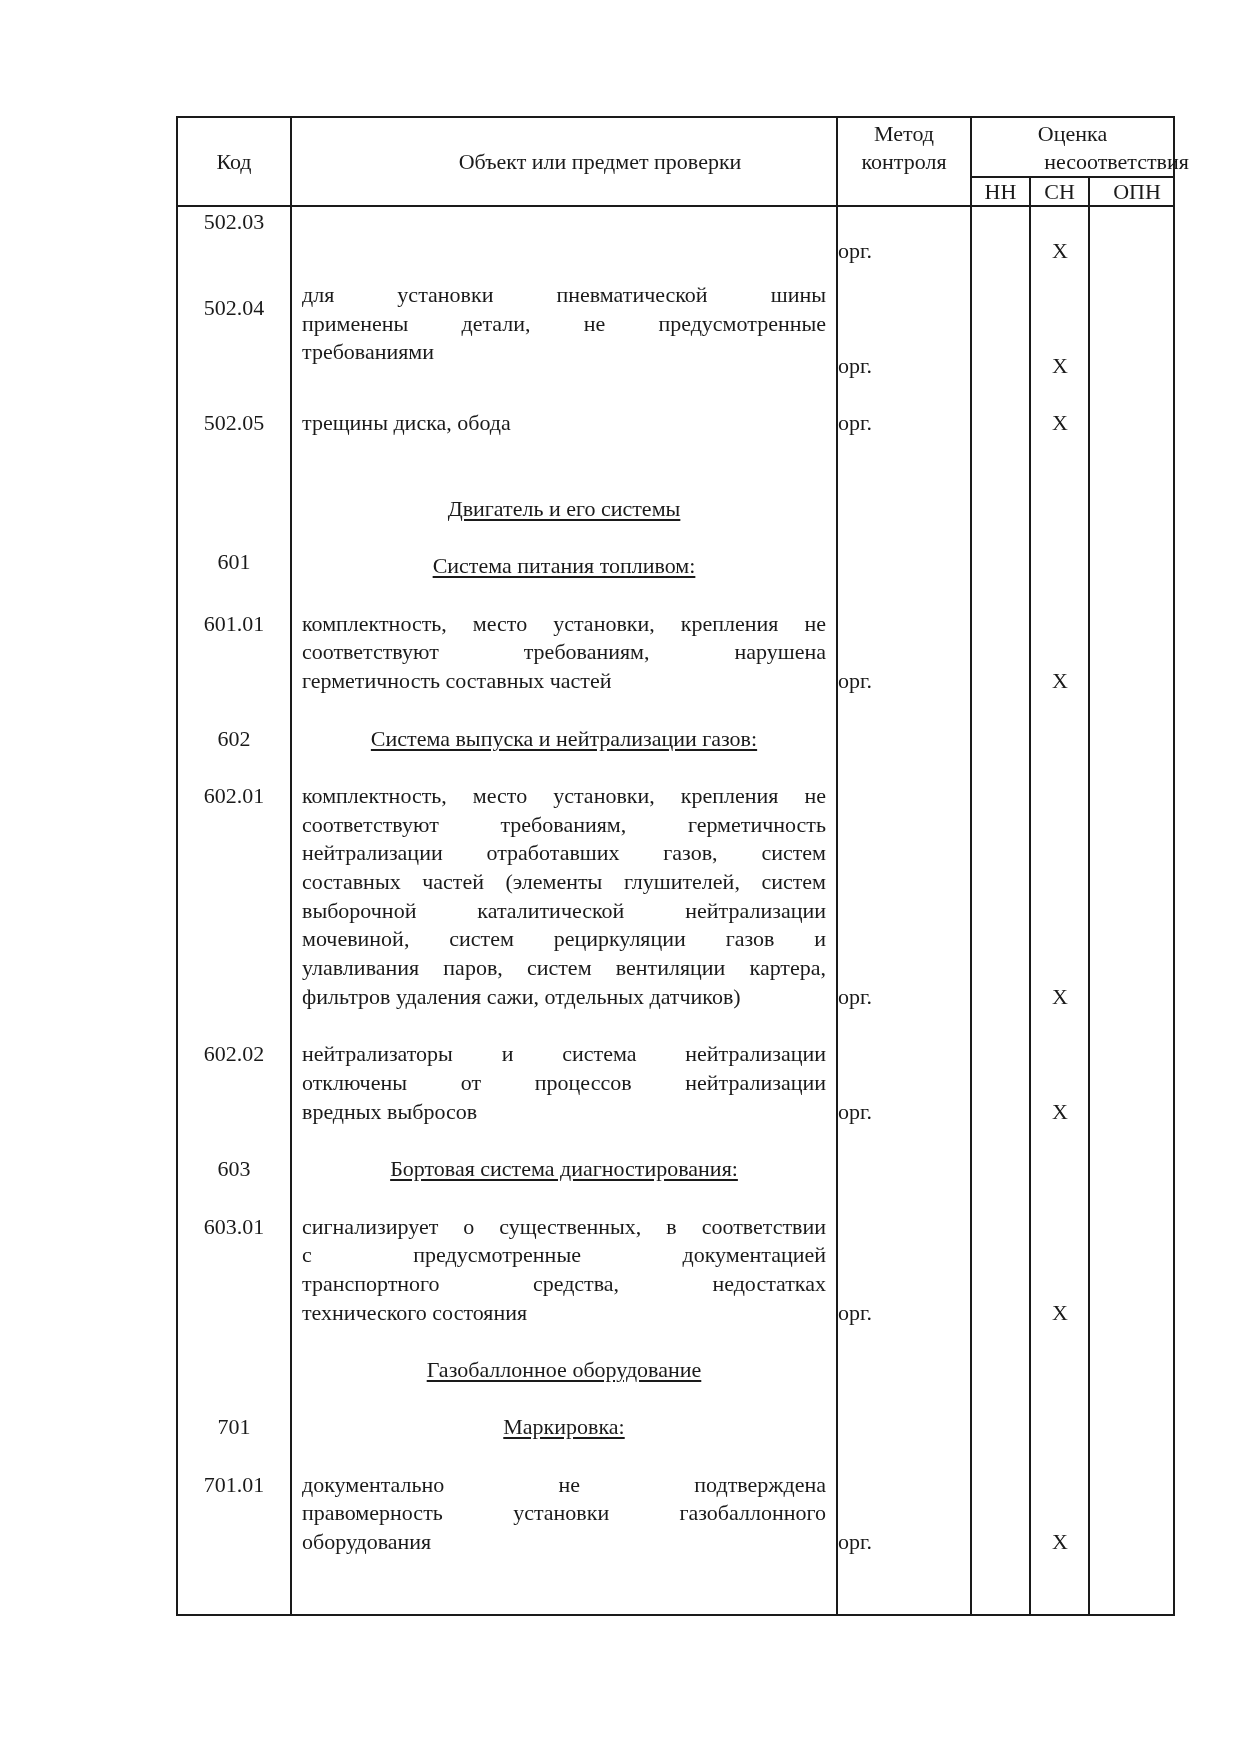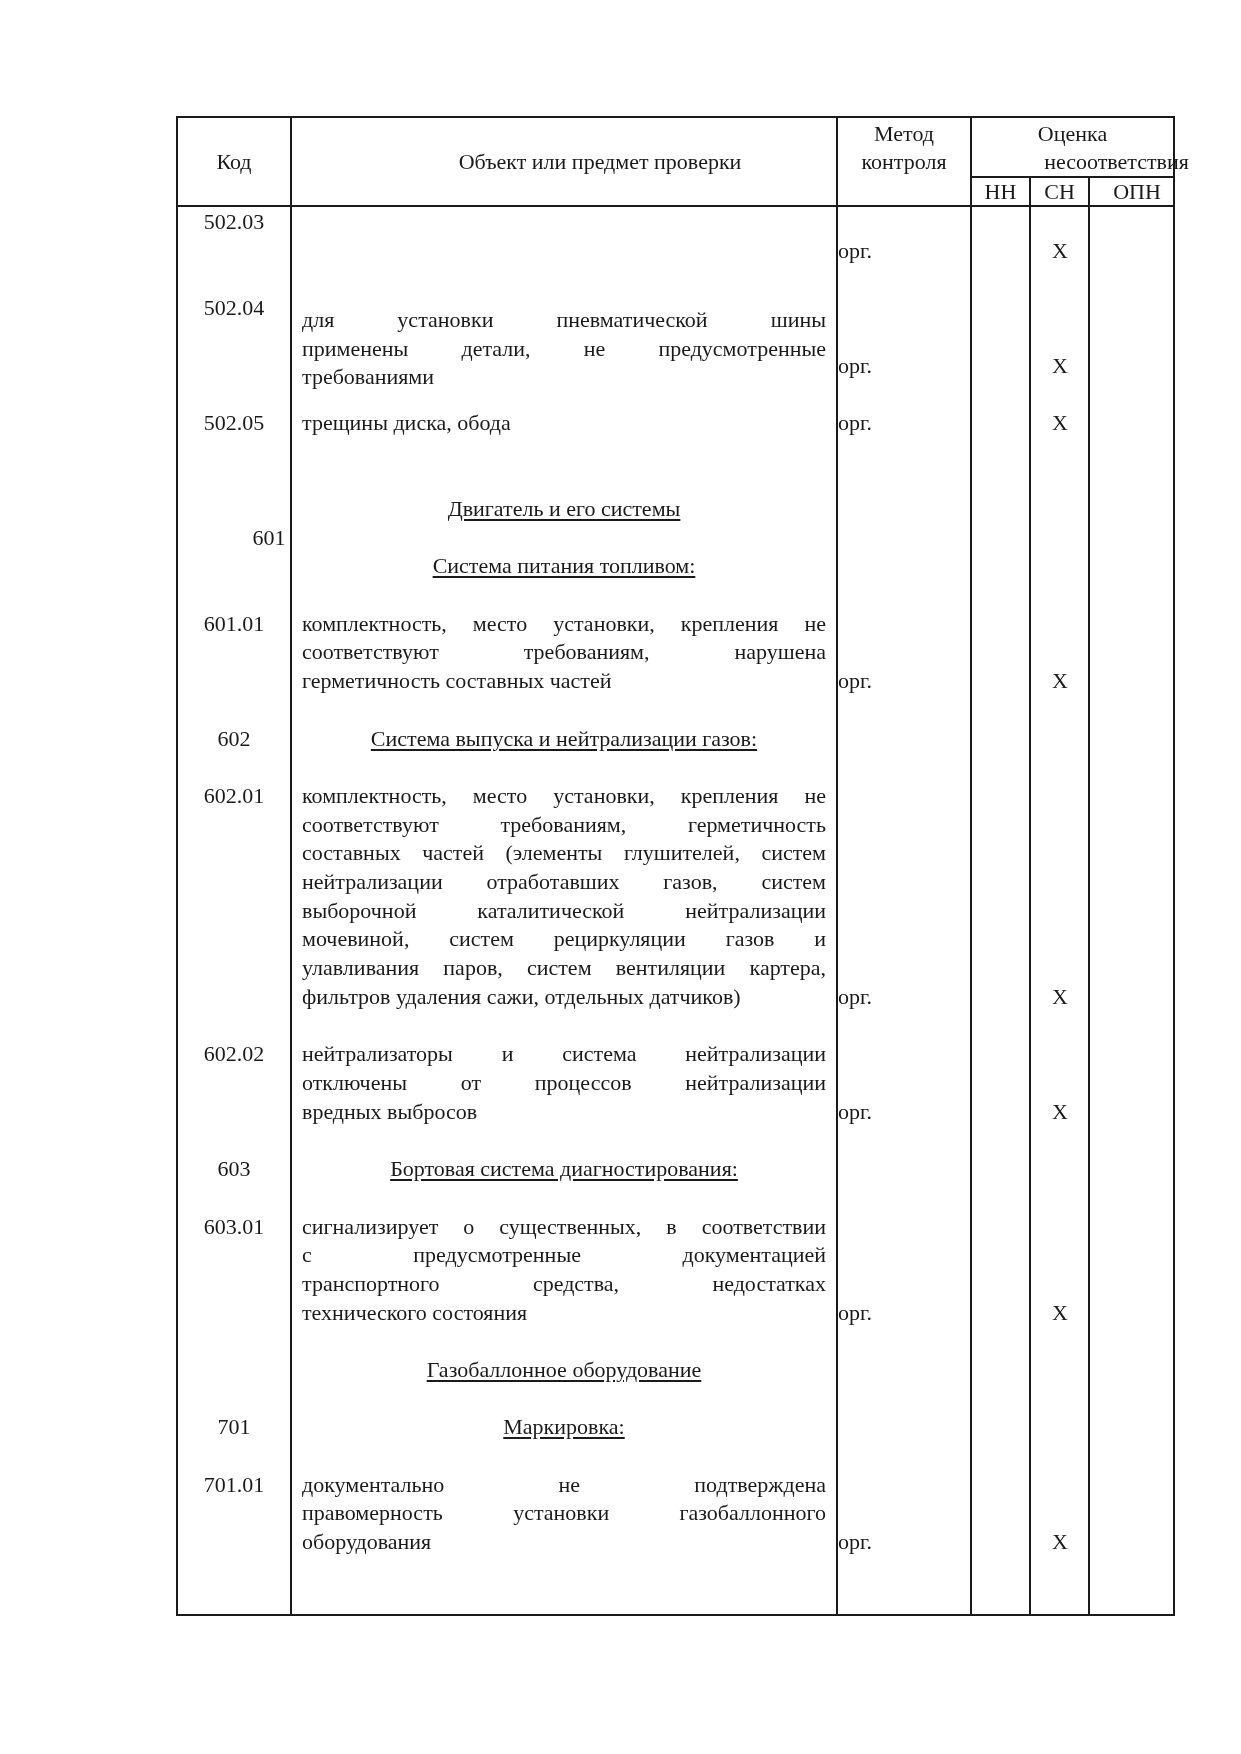--- a/index.html
+++ b/index.html
@@ -45,58 +45,58 @@
   <div class="hdr" style="left:972px; width:201px; top:148px;padding-left:44px;">несоответствия</div>
   <div class="hdr" style="left:972px; width:57px; top:178px;">НН</div>
   <div class="hdr" style="left:1031px; width:57px; top:178px;">СН</div>
   <div class="hdr" style="left:1090px; width:94px; top:178px;">ОПН</div>
 
   <div class="code" style="top:208px;">502.03</div>
   <div class="method" style="top:236.7px;">орг.</div>
   <div class="mark" style="top:236.7px;">X</div>
 
   <div class="code" style="top:294.1px;">502.04</div>
-  <div class="desc" style="top:306px;">
+  <div class="desc" style="top:281px;">
     <span class="ln">для установки пневматической шины</span>
     <span class="ln">применены детали, не предусмотренные</span>
     <span class="ln last">требованиями</span>
   </div>
   <div class="method" style="top:351.5px;">орг.</div>
   <div class="mark" style="top:351.5px;">X</div>
 
   <div class="code" style="top:408.9px;">502.05</div>
   <div class="desc" style="top:408.9px;">
     <span class="ln last">трещины диска, обода</span>
   </div>
   <div class="method" style="top:408.9px;">орг.</div>
   <div class="mark" style="top:408.9px;">X</div>
 
   <div class="section" style="top:495px;">Двигатель и его системы</div>
 
-  <div class="code" style="top:524px;padding-left:35px;">601</div>
+  <div class="code" style="top:548px;">601</div>
   <div class="section" style="top:552.4px;">Система питания топливом:</div>
 
   <div class="code" style="top:609.8px;">601.01</div>
   <div class="desc" style="top:609.8px;">
     <span class="ln">комплектность, место установки, крепления не</span>
     <span class="ln">соответствуют требованиям, нарушена</span>
     <span class="ln last">герметичность составных частей</span>
   </div>
   <div class="method" style="top:667.2px;">орг.</div>
   <div class="mark" style="top:667.2px;">X</div>
 
   <div class="code" style="top:724.6px;">602</div>
   <div class="section" style="top:724.6px;font-family:Liberation Serif, serif;">Система выпуска и нейтрализации газов:</div>
 
   <div class="code" style="top:782px;">602.01</div>
   <div class="desc" style="top:782px;">
     <span class="ln">комплектность, место установки, крепления не</span>
     <span class="ln">соответствуют требованиям, герметичность</span>
+    <span class="ln">нейтрализации отработавших газов, систем</span>
     <span class="ln">составных частей (элементы глушителей, систем</span>
-    <span class="ln">нейтрализации отработавших газов, систем</span>
     <span class="ln">выборочной каталитической нейтрализации</span>
     <span class="ln">мочевиной, систем рециркуляции газов и</span>
     <span class="ln">улавливания паров, систем вентиляции картера,</span>
     <span class="ln last">фильтров удаления сажи, отдельных датчиков)</span>
   </div>
   <div class="method" style="top:982.9px;">орг.</div>
   <div class="mark" style="top:982.9px;">X</div>
 
   <div class="code" style="top:1040.3px;">602.02</div>
   <div class="desc" style="top:1040.3px;">

